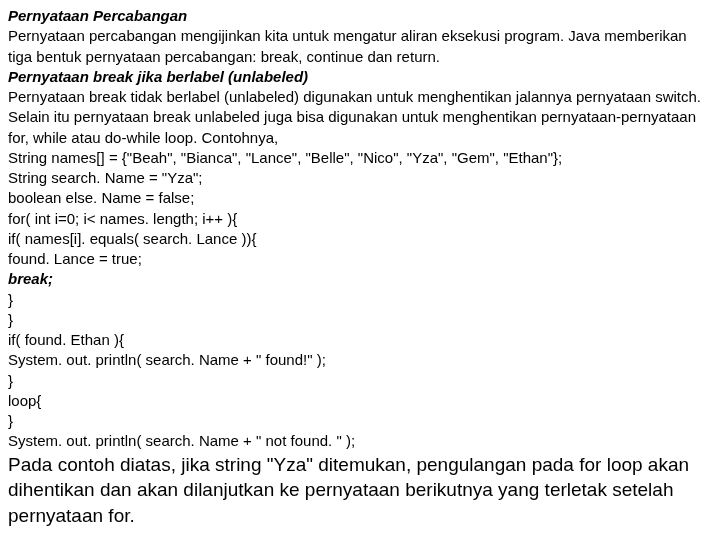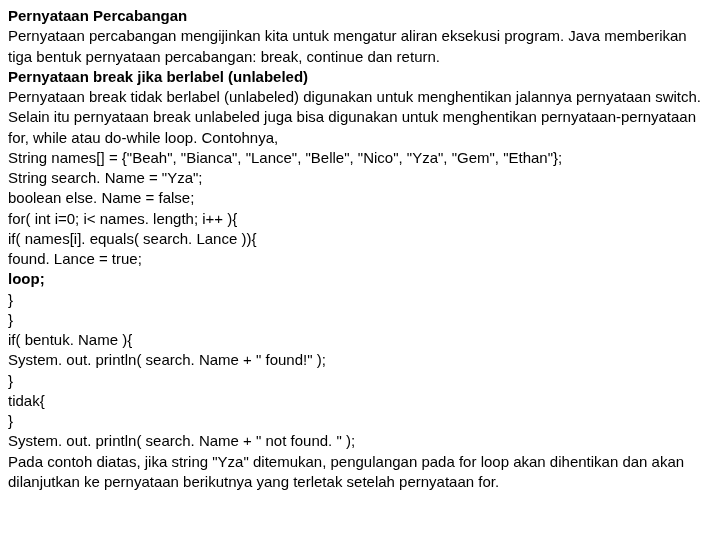--- a/index.html
+++ b/index.html
@@ -8,50 +8,51 @@
       line-height: 1.35;
       margin: 0;
       padding: 6px 8px;
       color: #000;
       background: #fff;
       width: 720px;
       box-sizing: border-box;
     }
     .bold {
       font-weight: bold;
+      font-style: italic;
     }
     .italic {
     }
     .line {
       display: block;
     }
     .smaller {
-      font-size: 15px;
+      font-size: 19px;
     }
   </style>
 </head>
 <body>
 
 <span class="line bold">Pernyataan Percabangan</span>
 
 <span class="line">Pernyataan percabangan mengijinkan kita untuk mengatur aliran eksekusi program. Java memberikan tiga bentuk pernyataan percabangan: break, continue dan return.</span>
 
 <span class="line bold">Pernyataan break jika berlabel (unlabeled)</span>
 
 <span class="line"><span>Pernyataan </span><span class="italic">break</span><span> tidak berlabel (</span><span class="italic">unlabeled</span><span>) digunakan untuk menghentikan jalannya pernyataan </span><span class="italic">switch</span><span>. Selain itu pernyataan </span><span class="italic">break unlabeled</span><span> juga bisa digunakan untuk menghentikan pernyataan-pernyataan </span><span class="italic">for, while</span><span> atau </span><span class="italic">do-while loop</span><span>. Contohnya,</span></span>
 
 <span class="line">String names[] = {"Beah", "Bianca", "Lance", "Belle", "Nico", "Yza", "Gem", "Ethan"};</span>
 <span class="line">String search. Name = "Yza";</span>
 <span class="line">boolean else. Name = false;</span>
 <span class="line">for( int i=0; i&lt; names. length; i++ ){</span>
 <span class="line">if( names[i]. equals( search. Lance )){</span>
 <span class="line">found. Lance = true;</span>
-<span class="line bold">loop;</span>
+<span class="line bold">break;</span>
 <span class="line">}</span>
 <span class="line">}</span>
-<span class="line">if( bentuk. Name ){</span>
+<span class="line">if( found. Ethan ){</span>
 <span class="line">System. out. println( search. Name + " found!" );</span>
 <span class="line">}</span>
-<span class="line">tidak{</span>
+<span class="line">loop{</span>
 <span class="line">}</span>
 <span class="line">System. out. println( search. Name + " not found. " );</span>
 
 <span class="line smaller"><span>Pada contoh diatas, jika string "Yza" ditemukan, pengulangan pada </span><span class="italic">for loop</span><span> akan dihentikan dan akan dilanjutkan ke pernyataan berikutnya yang terletak setelah pernyataan for.</span></span>
 
 </body></html>

